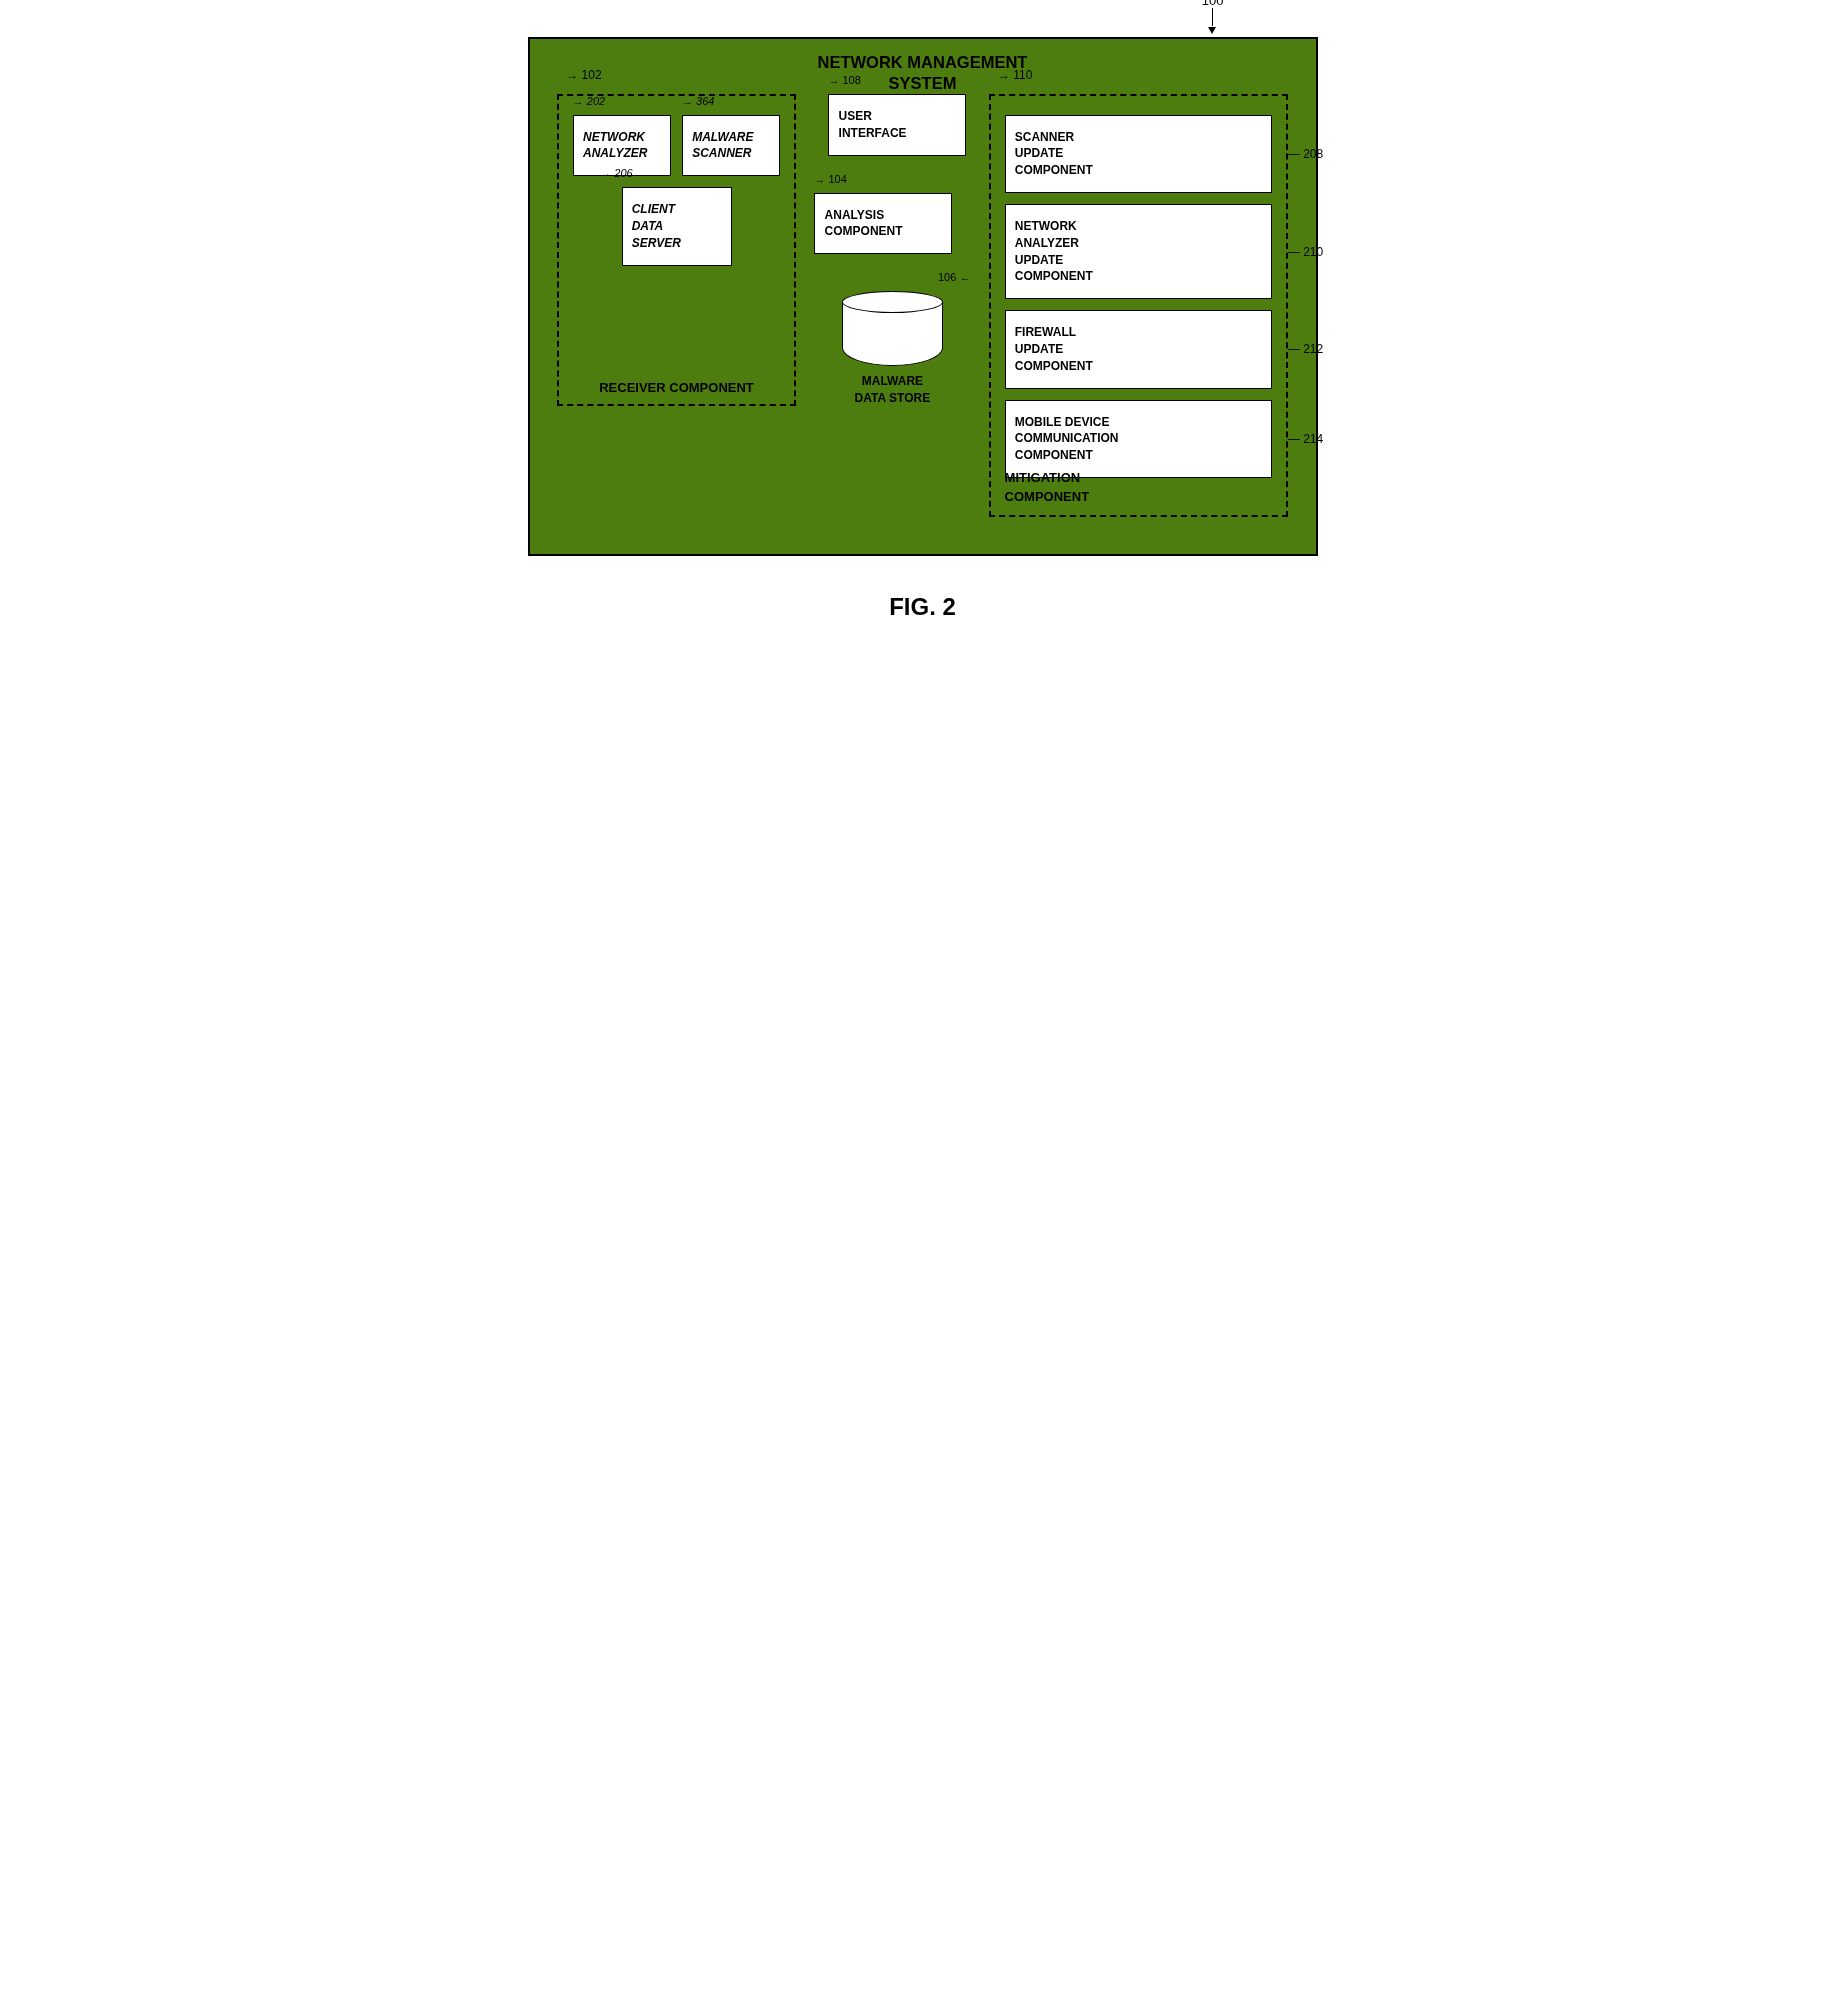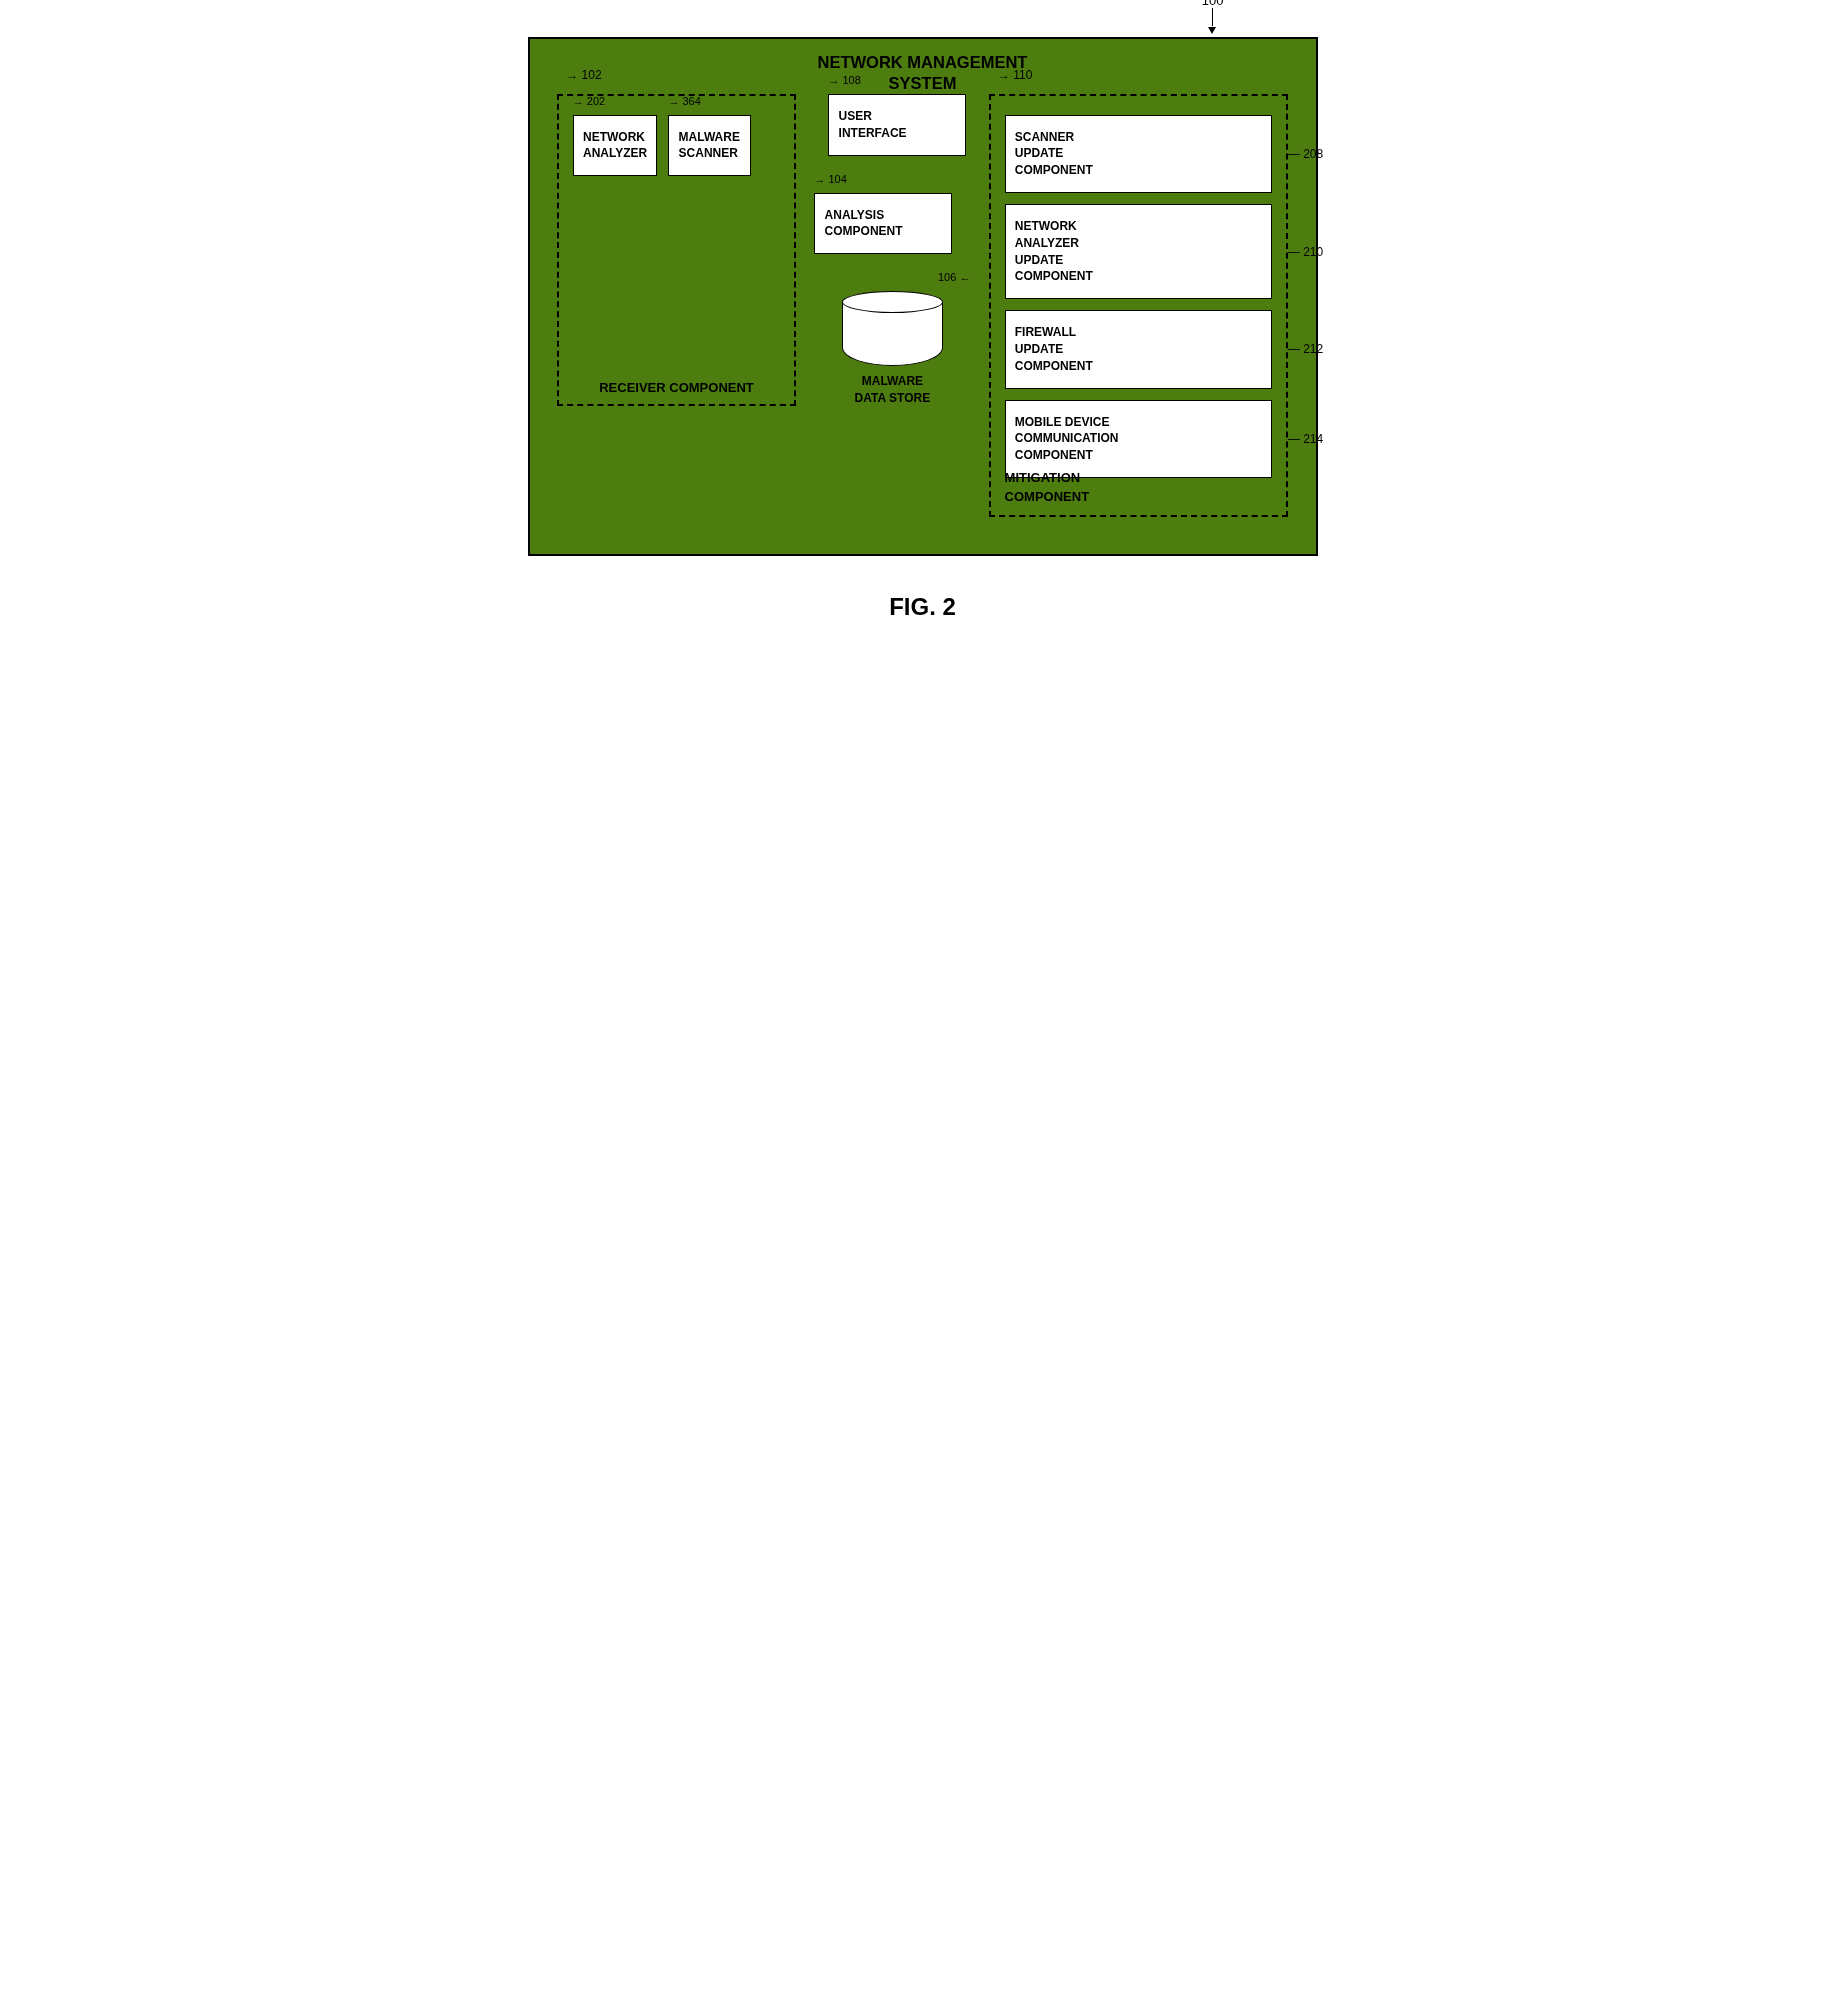--- a/index.html
+++ b/index.html
@@ -65,22 +65,23 @@
       bottom: 9.2px;
       left: 50%;
       transform: translateX(-50%);
       font-size: 13px;
       font-weight: bold;
       white-space: nowrap;
     }
 
     .receiver-inner {
       display: flex;
-      flex-direction: row;
+      flex-direction: column;
       gap: 11px;
+      font-style: italic;
     }
 
     .receiver-top-row {
       display: flex;
       flex-direction: row;
       gap: 11px;
     }
 
     
     .comp-box {
@@ -217,20 +218,26 @@
 ANALYZER</div>
               </div>
 
               <div style="position:relative; flex:1;">
                 <div style="position:absolute; top:-20px; left:0; font-size:11px;">→ <span>364</span></div>
                 <div class="comp-box comp-box-small" style="white-space:pre-line;">MALWARE
 SCANNER</div>
               </div>
             </div>
 
+            <div style="position:relative; width:100%; display:flex; justify-content:center;">
+              <div style="position:absolute; top:-20px; left:27.5px; font-size:11px;">→ <span>206</span></div>
+              <div class="comp-box comp-box-medium" style="white-space:pre-line; width:110px;">CLIENT
+DATA
+SERVER</div>
+            </div>
           </div>
           <div class="receiver-label">RECEIVER COMPONENT</div>
         </div>
       </div>
 
       <div class="middle-col">
 
         <div style="position:relative; width:100%;margin-left:28px;">
           <div style="position:absolute; top:-20px; left:0; font-size:11px;">→ <span>108</span></div>
           <div class="comp-box" style="white-space:pre-line; width:138px;">USER

